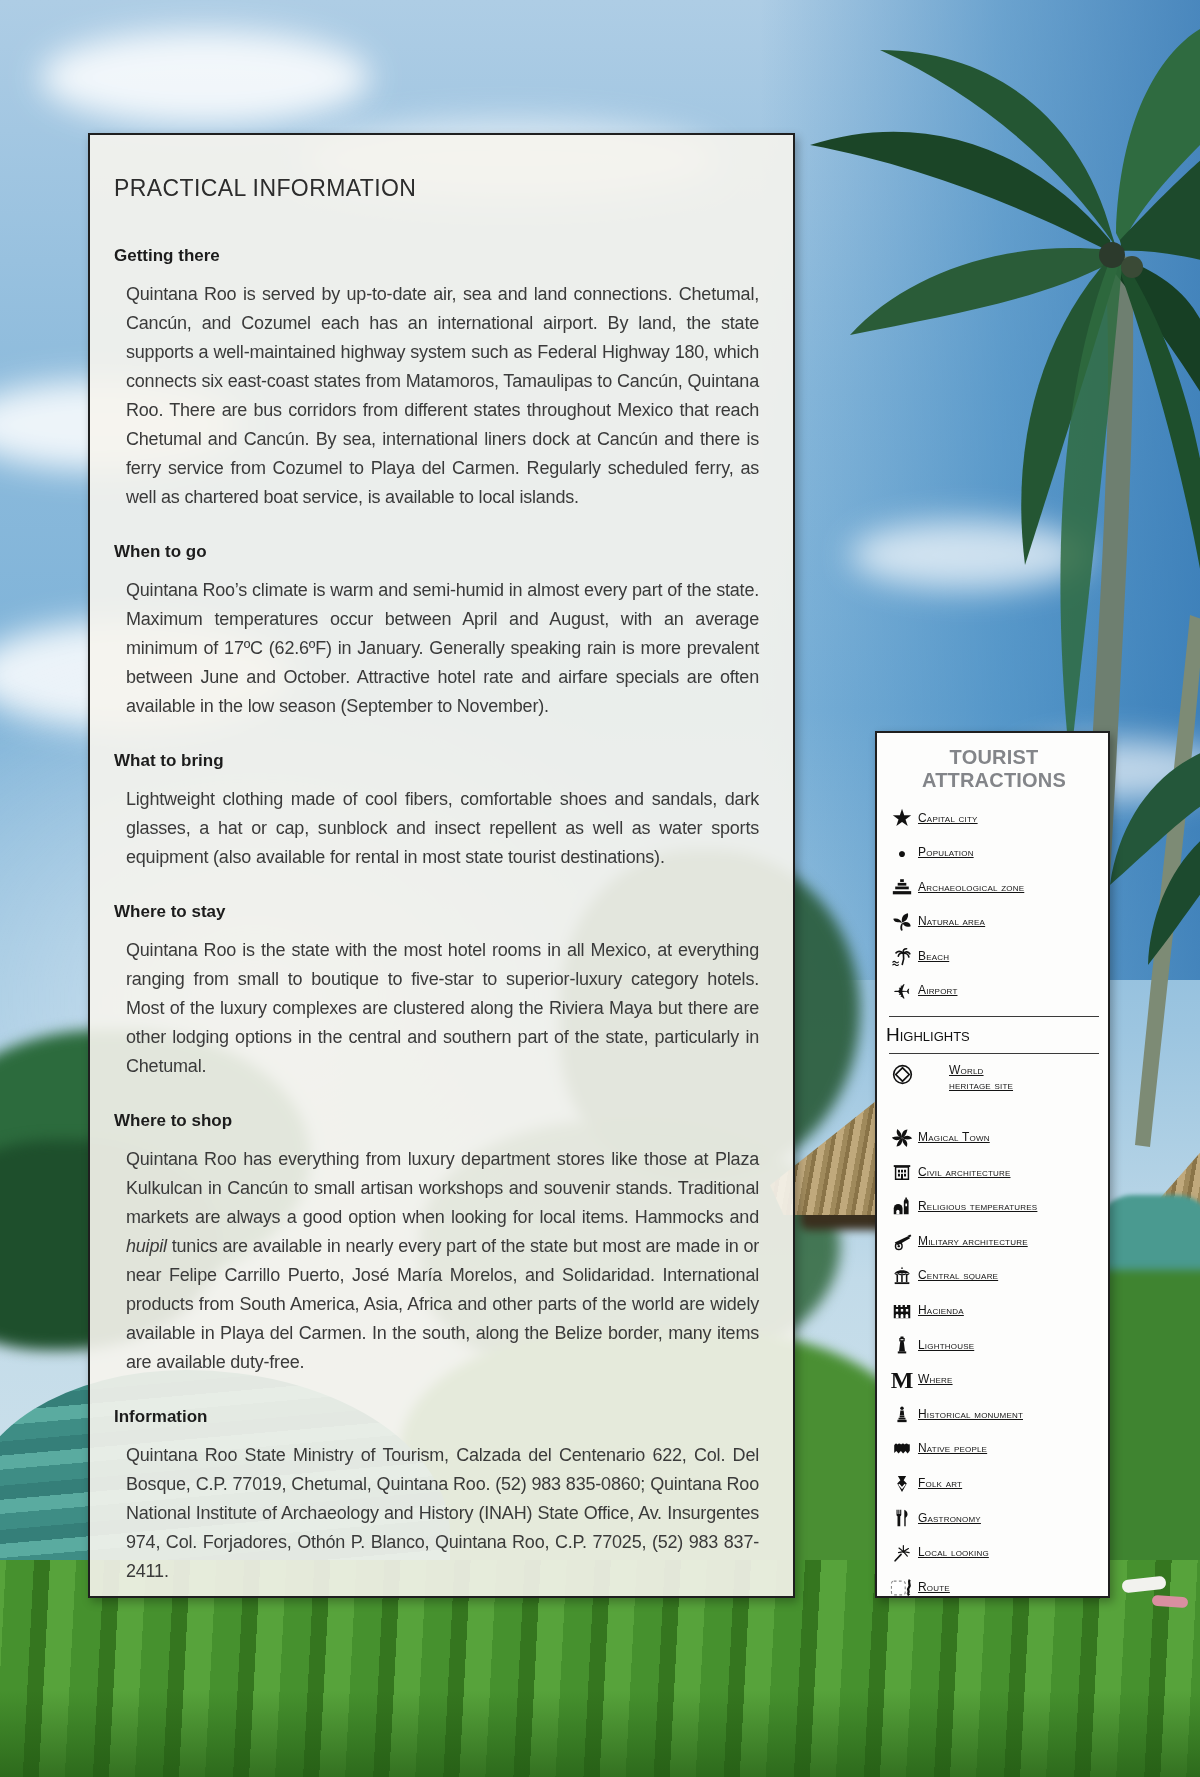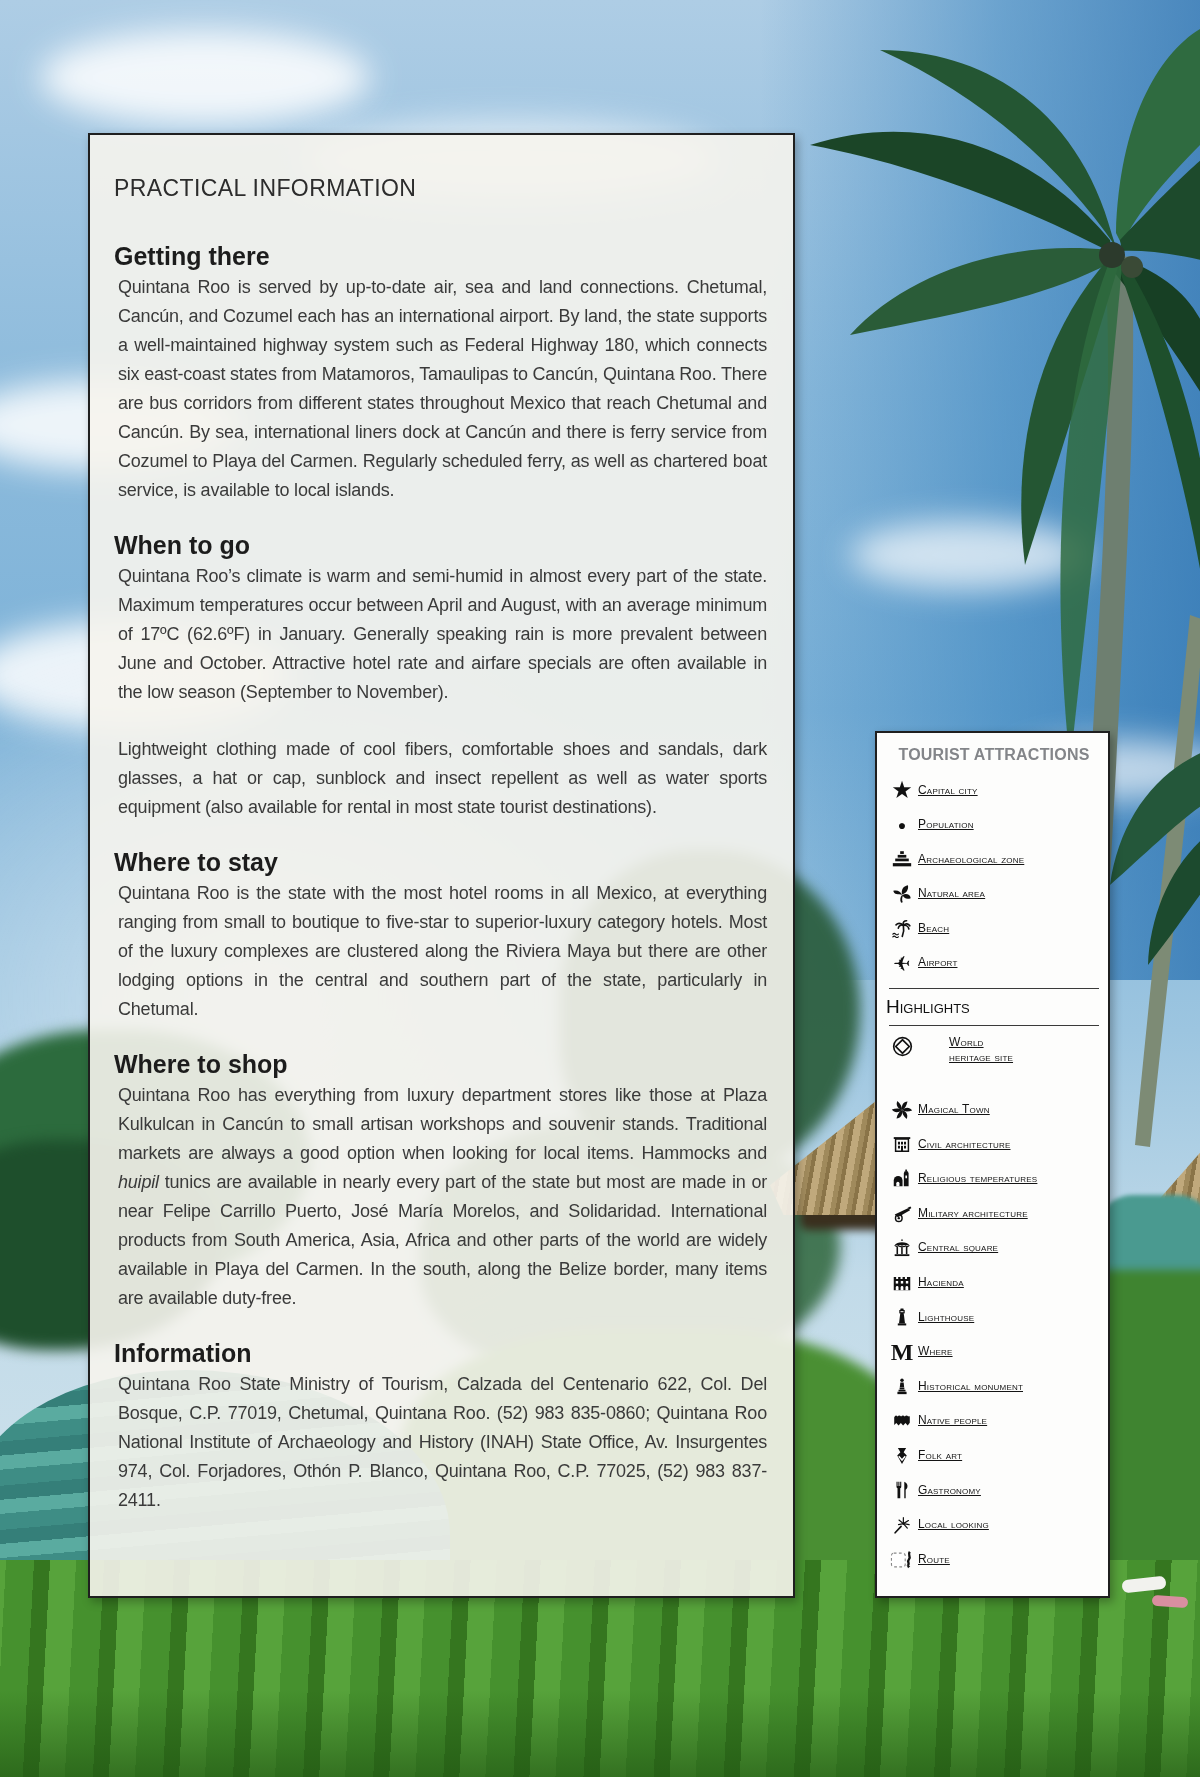--- a/index.html
+++ b/index.html
@@ -30,28 +30,28 @@
              background:repeating-linear-gradient(93deg,#57a33b 0 26px,#46912e 26px 54px,#35761f 54px 70px);}
   .grassDark{left:-20px;top:1690px;width:1240px;height:110px;background:linear-gradient(180deg,rgba(31,84,18,0) 0%,rgba(31,84,18,.8) 100%);}
   .beachItemWhite{left:1122px;top:1578px;width:44px;height:13px;background:#f2f2ee;border-radius:6px;transform:rotate(-6deg);}
   .beachItemPink{left:1152px;top:1596px;width:36px;height:11px;background:#d98fa0;border-radius:6px;transform:rotate(4deg);}
   
   .panel{position:absolute;left:88px;top:133px;width:707px;height:1465px;box-sizing:border-box;
          background:rgba(246,244,237,0.90);border:2px solid #1f1f1f;box-shadow:3px 4px 9px rgba(0,0,0,.28);
          padding:40px 22px 0 24px;z-index:10;overflow:hidden;}
   .panel-title{font-size:23px;font-weight:400;color:#2c2c2c;letter-spacing:.4px;margin:0 0 42px 0;}
   .section{margin-bottom:28px;}
-  .section .sh{font-size:25px;font-weight:700;color:#1c1c1c;margin:0 0 5px 0;line-height:24px;}
-  .section .sp{font-size:18px;letter-spacing:-0.2px;line-height:29px;color:#3a3a3a;margin:4px;text-align:justify;}
+  .section .sh{font-size:17px;font-weight:700;color:#1c1c1c;margin:0 0 5px 0;line-height:24px;}
+  .section .sp{font-size:18px;letter-spacing:-0.2px;line-height:29px;color:#3a3a3a;margin:12px;text-align:justify;}
   .section .sp em{font-style:italic;}
   
   .legend{position:absolute;left:875px;top:731px;width:235px;height:867px;box-sizing:border-box;
           background:#fdfdfc;border:2px solid #1f1f1f;box-shadow:3px 4px 9px rgba(0,0,0,.3);
           padding:13px 6px 0 9px;z-index:11;}
-  .legend-title{text-align:center;font-size:16px;font-weight:700;color:#838589;letter-spacing:.2px;margin:0 0 9px 0;}
+  .legend-title{text-align:center;font-size:20px;font-weight:700;color:#838589;letter-spacing:.2px;margin:0 0 9px 0;}
   .lrow{display:flex;align-items:center;height:34.6px;}
   .lrow.tall{height:58px;align-items:flex-start;padding-top:2px;gap:31px;}
   .ic{flex:0 0 32px;width:32px;display:flex;justify-content:center;align-items:center;}
   .lb{font-variant:small-caps;font-size:12px;color:#141414;letter-spacing:.2px;line-height:1.3;white-space:pre-line;text-decoration:underline;}
   .rule{border-top:1.6px solid #3a3a3a;margin:7px 3px;}
   .legend-sub{font-variant:small-caps;font-size:19px;color:#101010;margin:2px 0;}
   .glyph{color:#111;line-height:1;}
   .glyph.star{font-size:24px;}
   .glyph.dot{font-size:14px;}
   .glyph.plane{font-size:21px;display:inline-block;transform:scaleX(-1);}
@@ -120,20 +120,21 @@
       <h3 class="sh">Getting there</h3>
       <p class="sp">Quintana Roo is served by up-to-date air, sea and land connections. Chetumal, Cancún, and Cozumel each has an international airport. By land, the state supports a well-maintained highway system such as Federal Highway 180, which connects six east-coast states from Matamoros, Tamaulipas to Cancún, Quintana Roo. There are bus corridors from different states throughout Mexico that reach Chetumal and Cancún. By sea, international liners dock at Cancún and there is ferry service from Cozumel to Playa del Carmen. Regularly scheduled ferry, as well as chartered boat service, is available to local islands.</p>
     </div>
 
     <div class="section">
       <h3 class="sh">When to go</h3>
       <p class="sp">Quintana Roo’s climate is warm and semi-humid in almost every part of the state. Maximum temperatures occur between April and August, with an average minimum of 17ºC (62.6ºF) in January. Generally speaking rain is more prevalent between June and October. Attractive hotel rate and airfare specials are often available in the low season (September to November).</p>
     </div>
 
     <div class="section">
+      <h3 class="sh">What to bring</h3>
       <p class="sp">Lightweight clothing made of cool fibers, comfortable shoes and sandals, dark glasses, a hat or cap, sunblock and insect repellent as well as water sports equipment (also available for rental in most state tourist destinations).</p>
     </div>
 
     <div class="section">
       <h3 class="sh">Where to stay</h3>
       <p class="sp">Quintana Roo is the state with the most hotel rooms in all Mexico, at everything ranging from small to boutique to five-star to superior-luxury category hotels. Most of the luxury complexes are clustered along the Riviera Maya but there are other lodging options in the central and southern part of the state, particularly in Chetumal.</p>
     </div>
 
     <div class="section">
       <h3 class="sh">Where to shop</h3>

